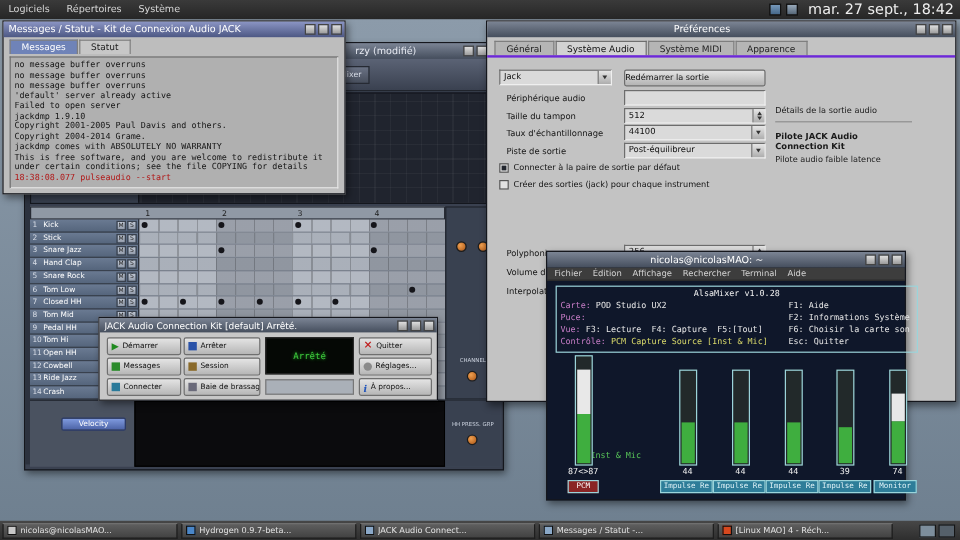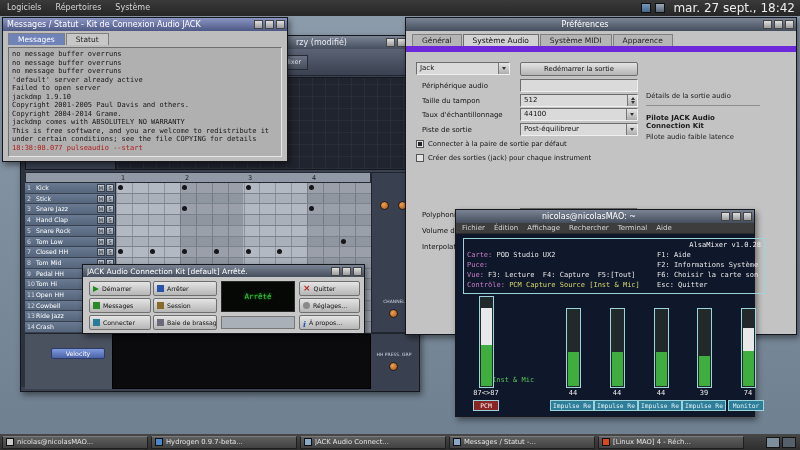--- a/index.html
+++ b/index.html
@@ -65,31 +65,31 @@
 .hy-bottom{position:absolute;left:4px;top:297px;width:392px;height:56px;background:#4a5260;border-top:1px solid #20242c}
 .hy-black{position:absolute;left:87px;top:0;width:259px;height:100%;background:#0b0b0d;border:1px solid #000}
 .hy-bright{position:absolute;left:346px;top:0;width:46px;height:100%;background:#394150}
 .velocity-btn{position:absolute;left:26px;top:14px;width:54px;height:11px;background:linear-gradient(#7f9ade,#4c63a6);border:1px solid #2b3a68;border-radius:2px;color:#fff;font-size:6.3px;line-height:9px;text-align:center}
 
 
 #win-prefs{left:405px;top:17px;width:392px;height:318px;background:#c3c3c3;z-index:20}
 #pref-tabs{display:flex;gap:1px;padding:3px 6px 0;height:15px}
 #pref-tabs .tab{background:#b5b5b5}
 #pref-tabs .tab.active{background:#d2d2d2;color:#111;border-color:#6f6f6f}
-.pf-body{position:absolute;left:0;top:28px;right:0;bottom:0;border-top:6px solid #6d28d9}
+.pf-body{position:absolute;left:0;top:28px;right:0;bottom:0;border-top:2px solid #6d28d9}
 .pf-row{position:absolute;left:10px;width:224px;height:14px;font-size:7px}
 .pf-label{position:absolute;left:6px;top:3px;color:#141414}
 .pf-ctl{position:absolute;left:104px;top:0;width:118px;height:13px}
 .pf-input,.pf-combo,.pf-spin{background:#dadada;border:1px solid #6d6d6d;border-right-color:#efefef;border-bottom-color:#efefef;height:13px;font-size:7px;line-height:11px;padding:0 3px;color:#101010;position:absolute;top:0}
 .pf-combo .dd{position:absolute;right:0;top:0;width:11px;height:11px;background:linear-gradient(#e6e6e6,#adadad);border-left:1px solid #777}
 .pf-combo .dd::after{content:"";position:absolute;left:3px;top:4px;border-left:2.5px solid transparent;border-right:2.5px solid transparent;border-top:3.5px solid #333}
 .pf-spin .ud{position:absolute;right:0;top:0;width:10px;height:11px;background:linear-gradient(#e6e6e6,#adadad);border-left:1px solid #777}
 .pf-spin .ud::before{content:"";display:block;margin:1.5px auto 0;width:0;border-left:2.5px solid transparent;border-right:2.5px solid transparent;border-bottom:3px solid #333}
 .pf-spin .ud::after{content:"";display:block;margin:1.5px auto 0;width:0;border-left:2.5px solid transparent;border-right:2.5px solid transparent;border-top:3px solid #333}
-.pf-btn{position:absolute;top:0;height:14px;background:linear-gradient(#e3e3e3,#b4b4b4);border:1px solid #6e6e6e;border-radius:2px;font-size:6.8px;line-height:12px;text-align:center;color:#111}
+.pf-btn{position:absolute;top:0;height:14px;background:linear-gradient(#e3e3e3,#b4b4b4);border:1px solid #6e6e6e;border-radius:2px;font-size:6.8px;line-height:12px;text-align:left;color:#111}
 .pf-check{position:absolute;left:10px;display:flex;align-items:center;gap:4px;font-size:6.8px;color:#141414}
 .cbox{width:8px;height:8px;background:#e2e2e2;border:1px solid #555;position:relative}
 .cbox.on::after{content:"";position:absolute;left:1px;top:1px;right:1px;bottom:1px;background:#22262e}
 .pf-details{position:absolute;left:240px;top:40px;width:114px;font-size:6.8px;color:#1a1a1a}
 .pf-dtitle{margin-bottom:5px}
 .pf-dbox{border-top:1px solid #8e8e8e;padding-top:8px}
 .pf-dbold{font-weight:bold;font-size:7px;margin-bottom:3px}
 .pf-dtext{color:#222}
 
 
@@ -107,21 +107,21 @@
 .ic-gear{background:#8a8a8a;border-radius:50%}
 .ic-info{color:#2255bb;font-weight:bold;font-size:8px;width:auto;font-family:"DejaVu Serif",serif}
 .qj-display{position:absolute;left:138px;top:16px;width:74px;height:31px;background:#050805;border:1px solid #2a2a2a;color:#3ecb3e;font:7.5px "DejaVu Sans Mono",monospace;display:flex;align-items:center;justify-content:center;text-shadow:0 0 3px #2a2}
 .qj-strip{position:absolute;left:138px;top:51px;width:74px;height:13px;background:#aab0b8;border:1px solid #777}
 
 
 #win-term{left:455px;top:209px;width:300px;height:208px;background:#0f172a;z-index:35}
 .term-menu{position:absolute;left:0;top:13px;width:100%;height:11px;background:#3d3d3d;display:flex;gap:9px;align-items:center;padding:0 6px;font-size:7px;color:#d4d4d4;border-bottom:1px solid #2a2a2a}
 .am{position:absolute;left:0;top:24px;right:0;bottom:0;font:7px "DejaVu Sans Mono",monospace;color:#e6e6e6}
 .am-box{position:absolute;left:7px;top:4px;width:302px;height:56px;border:1px solid #9bd4da;padding:1px 3px}
-.am-title{height:10px;line-height:10px;text-align:right;color:#f0f0f0}
+.am-title{height:10px;line-height:10px;text-align:center;color:#f0f0f0}
 .am-line{height:10px;line-height:10px;white-space:pre;position:relative}
 .mag{color:#c77dc7}
 .yel{color:#d8d86a}
 .grn{color:#58c458}
 .am-right{position:absolute;left:190px;top:0;color:#e6e6e6}
 #am-bars{position:absolute;left:0;top:0;right:0;bottom:0}
 .am-bar{position:absolute;width:15px;border:1px solid #9bd4da;background:#22292a}
 .fill-g,.fill-w{position:absolute;left:1px;right:1px;bottom:1px}
 .fill-g{background:#3fae3f}
 .fill-w{background:#e8e8e8}

